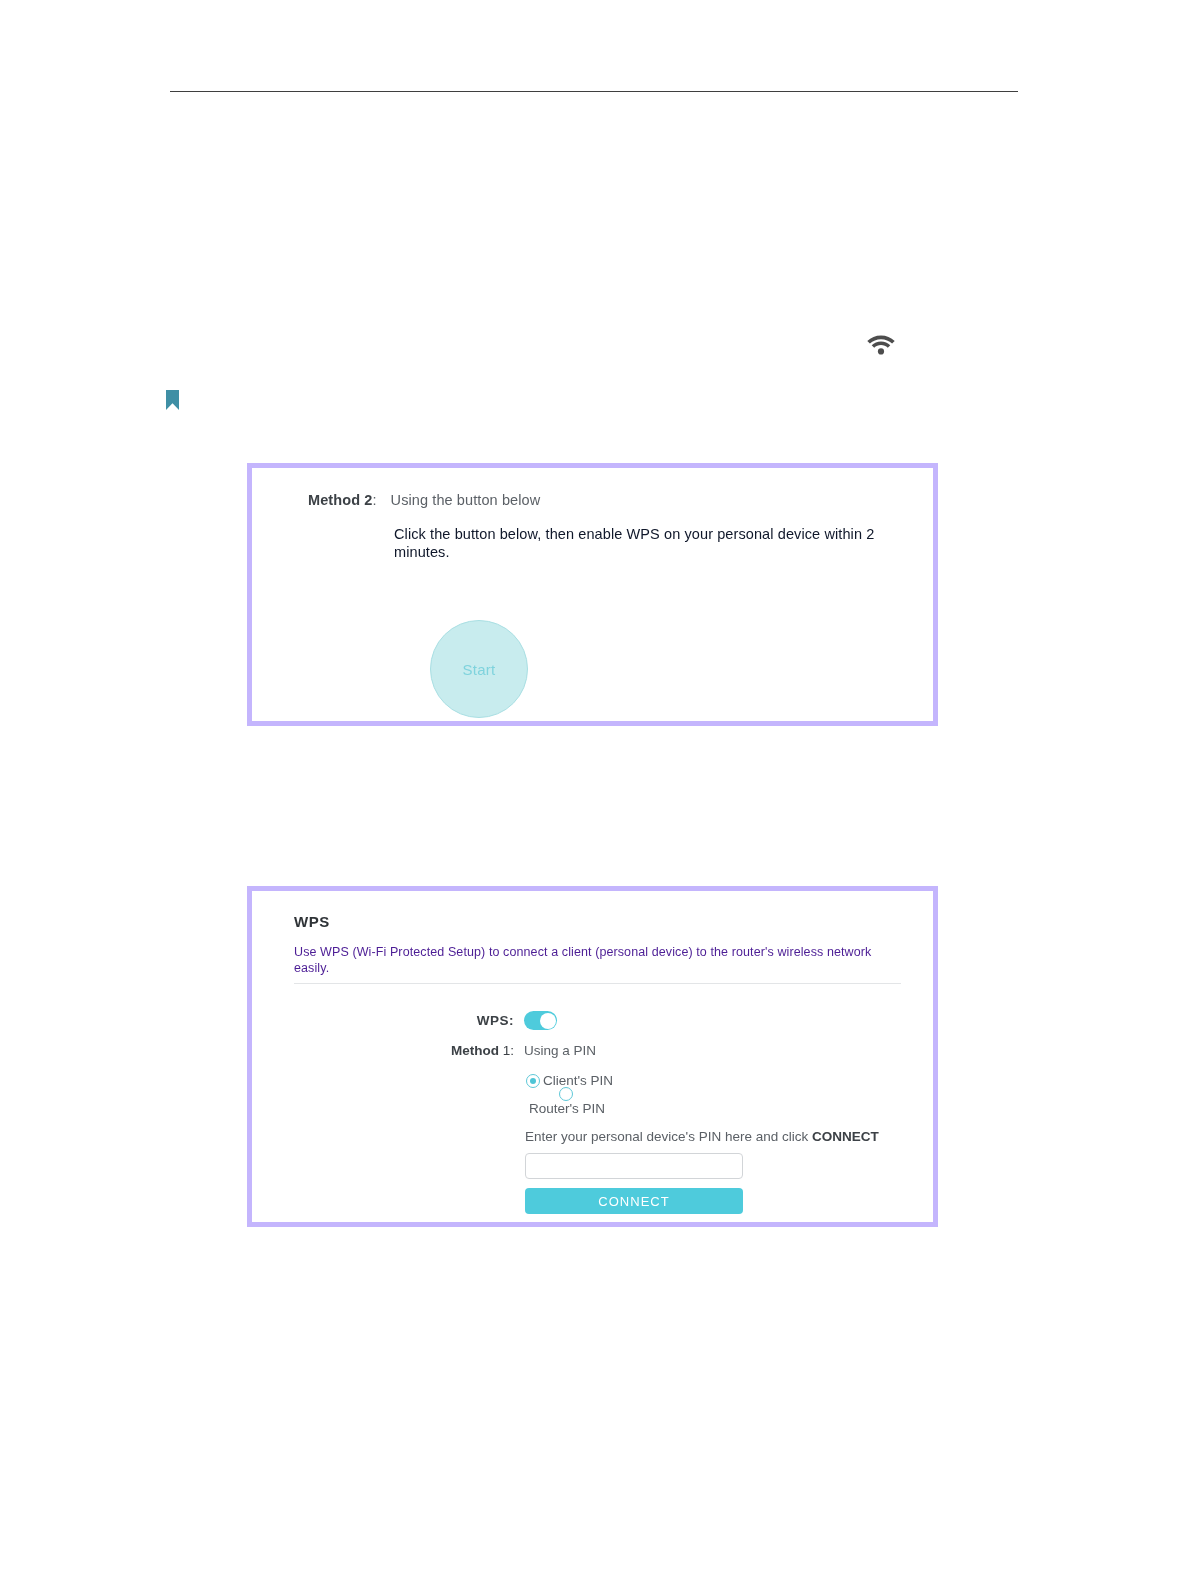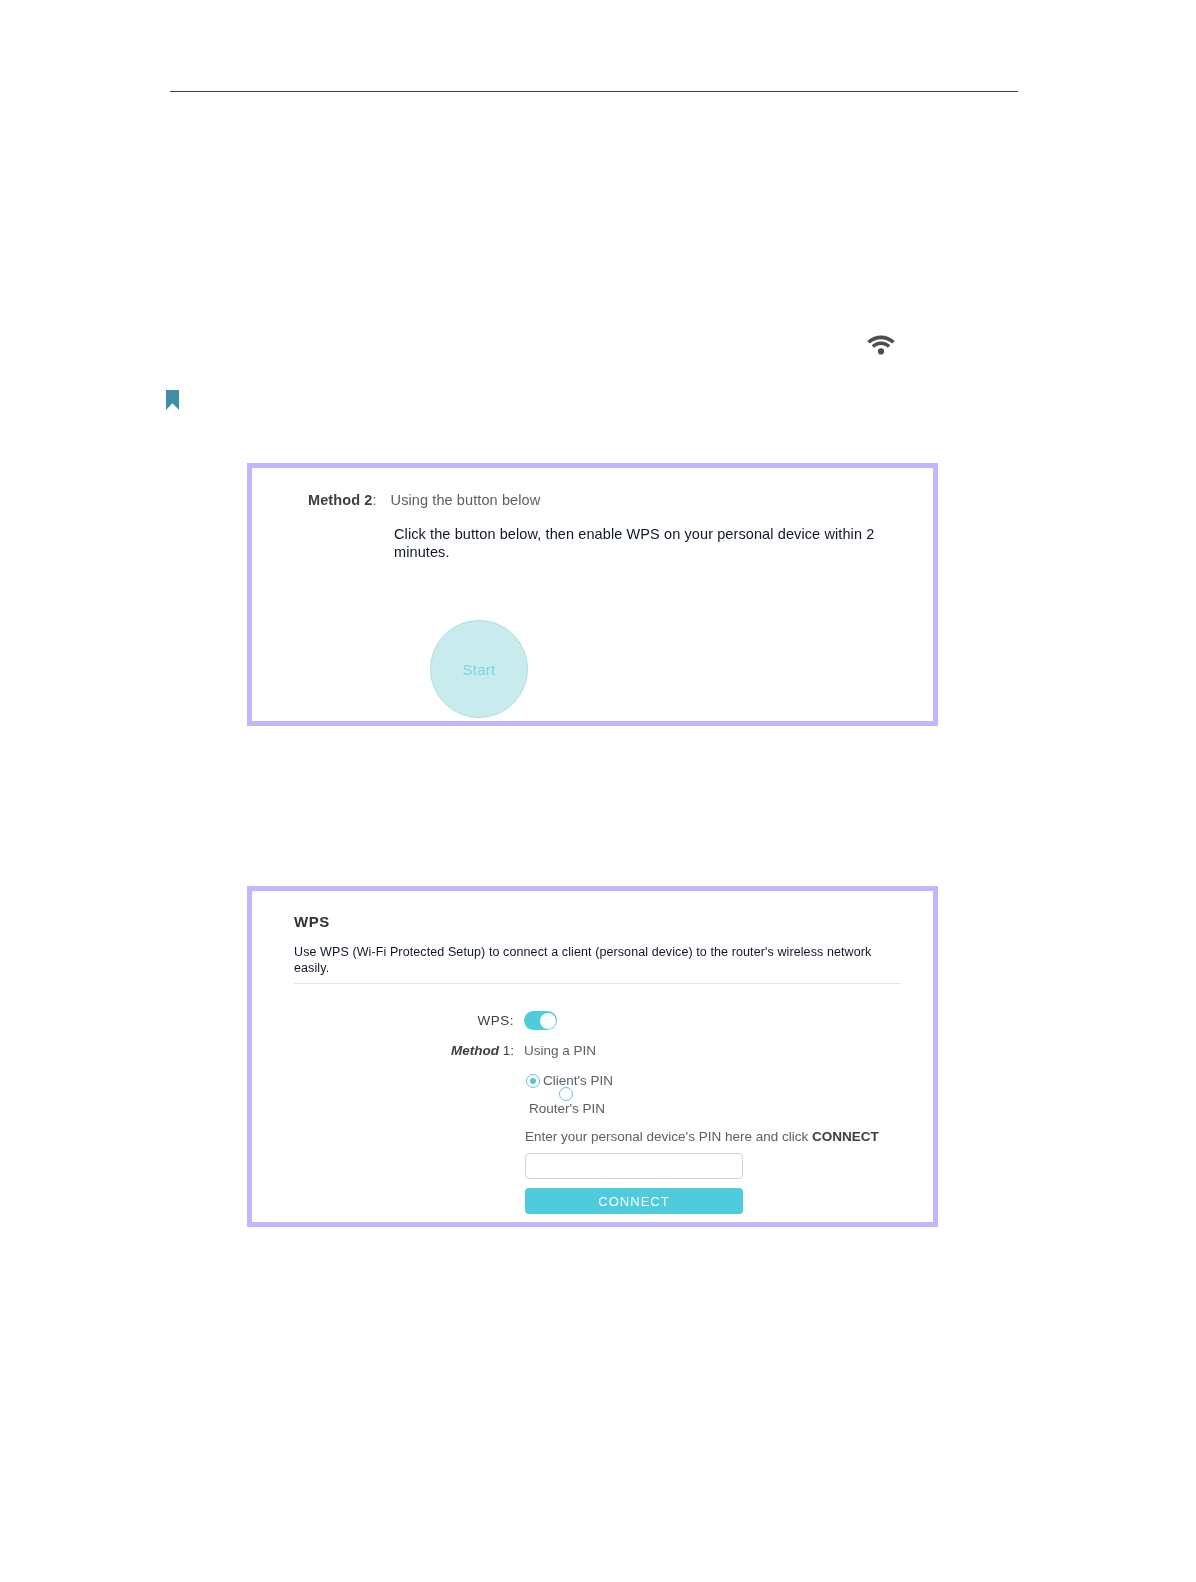--- a/index.html
+++ b/index.html
@@ -127,21 +127,21 @@
     color: #2f3337;
     letter-spacing: .6px;
   }
   .wps-desc {
     position: absolute;
     left: 42px;
     top: 54px;
     width: 583px;
     font-size: 12.5px;
     line-height: 1.25;
-    color: #0f172a;
+    color: #4c1d95;
     letter-spacing: .1px;
   }
   .wps-divider {
     position: absolute;
     left: 42px;
     top: 92px;
     width: 607px;
     height: 0;
     border-top: 1px solid #e3e5e7;
   }
@@ -155,21 +155,21 @@
   
   #wps-toggle-row {
     left: 0;
     top: 120px;
     width: 100%;
   }
   .row-label {
     width: 272px;
     text-align: right;
     font-size: 13.5px;
-    font-weight: normal;
+    font-weight: bold;
     color: #3c4146;
     letter-spacing: .5px;
     padding-right: 10px;
     box-sizing: border-box;
   }
   .toggle {
     width: 33px;
     height: 19px;
     border-radius: 10px;
     background: #4ecbdc;
@@ -195,21 +195,21 @@
   }
   #method1-row .m1-label {
     width: 272px;
     text-align: right;
     padding-right: 10px;
     box-sizing: border-box;
     font-size: 13.5px;
     color: #3c4146;
     white-space: nowrap;
   }
-  #method1-row .m1-label .b { font-weight: bold; font-style: italic; }
+  #method1-row .m1-label .b { font-weight: bold; }
   #method1-row .m1-value {
     font-size: 13.5px;
     color: #5b6066;
     white-space: nowrap;
   }
 
   
   .radio-row {
     position: absolute;
     left: 274px;

